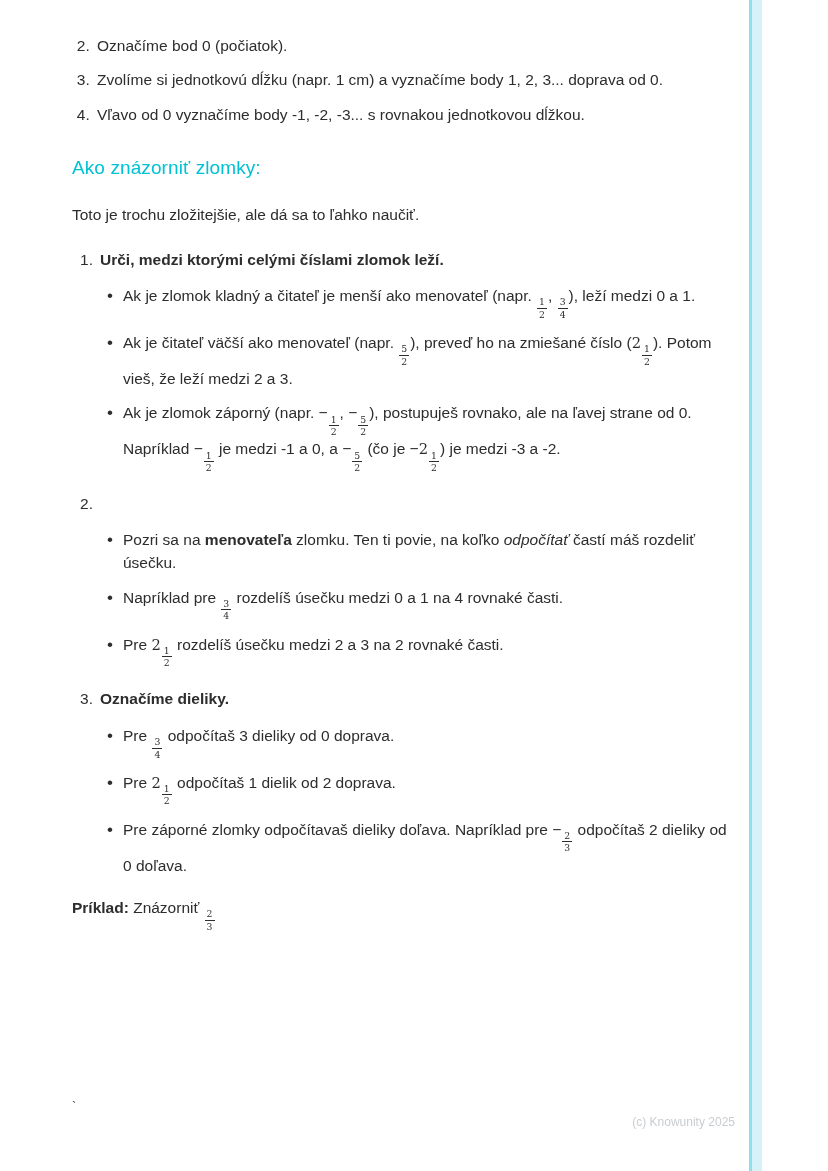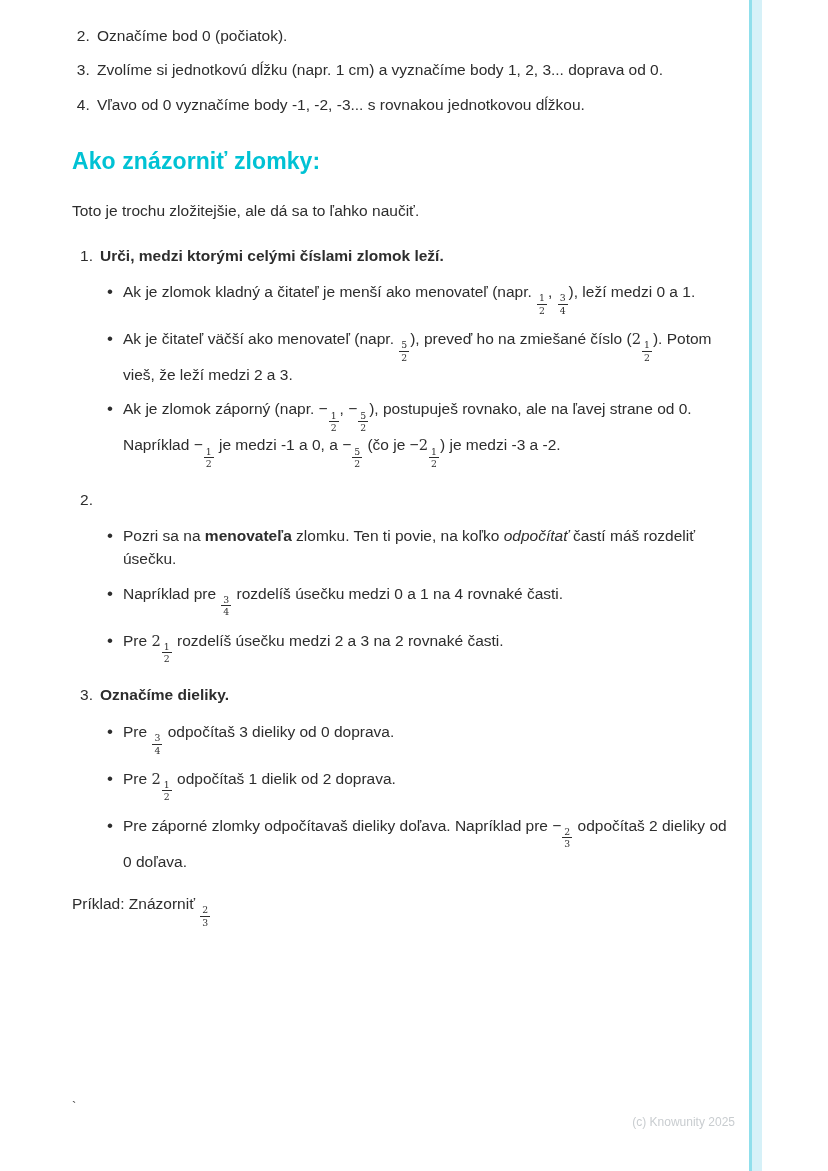--- a/index.html
+++ b/index.html
@@ -6,48 +6,48 @@
   html, body { width: 828px; height: 1171px; }
   body {
     position: relative;
     overflow: hidden;
     background: #ffffff;
     color: var(--text, #2d2d2d);
     font-family: "Liberation Sans", "DejaVu Sans", sans-serif;
     font-size: 15.5px;
     line-height: 1.5;
   }
-  .page { padding: 16px 95px 0 72px; position: relative; margin-top: 8px; }
+  .page { padding: 34px 95px 0 72px; position: relative; }
 
   
   ol.plain { list-style: decimal; padding-left: 22px; }
   ol.plain > li { margin-bottom: 11px; padding-left: 3px; }
 
   
   h1.section-heading {
     color: var(--accent, #00c2d4);
-    font-size: 23px;
-    font-weight: 700;
+    font-size: 19px;
+    font-weight: 400;
     margin: 28px 0 21px 0;
     letter-spacing: 0.1px;
   }
   p.section-intro { margin-bottom: 21px; }
 
   
   .step { margin-bottom: 19px; }
   .step-head { display: flex; margin-left: 8px; }
   .step-num { min-width: 13px; text-align: right; margin-right: 7px; flex: 0 0 auto; }
   .step-title { font-weight: 700; }
   ul.bullets { list-style: none; padding-left: 34px; margin-top: 13px; }
   ul.bullets > li { position: relative; padding-left: 17px; margin-bottom: 11px; }
   ul.bullets > li::before { content: "\2022"; position: absolute; left: 1px; top: -1px; font-size: 17px; }
 
   
   .example-line { margin: 6px 0 19px 0; }
-  .example-line strong, .step-title strong { font-weight: 400; }
+  .example-line strong, .step-title strong { font-weight: 700; }
 
   
   .frac {
     display: inline-flex;
     flex-direction: column;
     align-items: center;
     font-family: "DejaVu Serif", "Liberation Serif", serif;
     font-size: 0.60em;
     line-height: 1.2;
     vertical-align: -0.5em;

